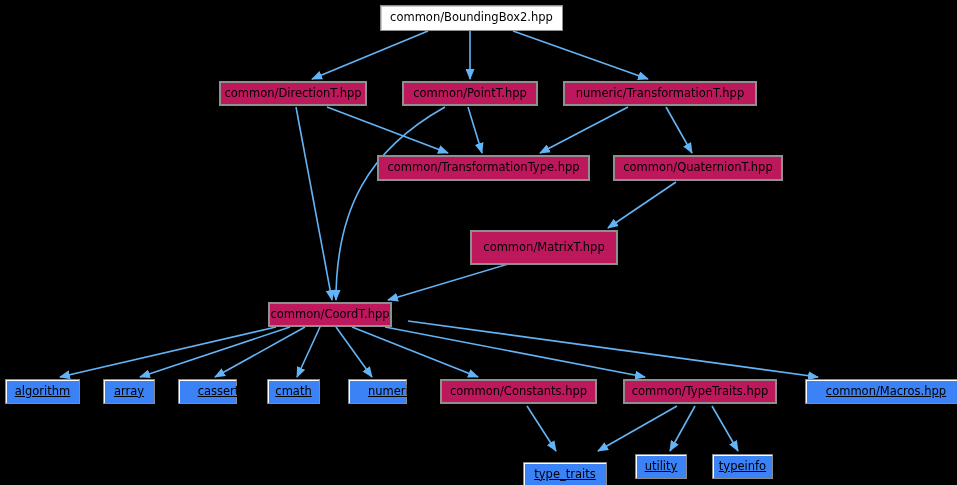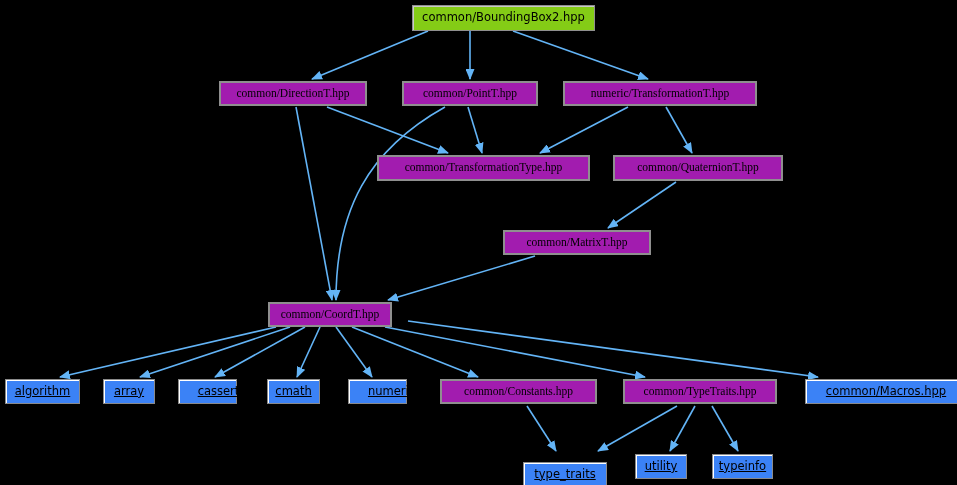--- a/index.html
+++ b/index.html
@@ -26,35 +26,33 @@
     align-items: center;
     justify-content: center;
     box-sizing: border-box;
     font-size: 11.5px;
     line-height: 1;
     color: #000000;
     white-space: nowrap;
     text-align: center;
   }
   .node.internal {
-    background: #a21caf;
+    background: #be185d;
     border: 2px solid #8f8f8f;
-    font-family: Liberation Serif, serif;
   }
   .node.external {
     background: #3b82f6;
     border: 1px solid #8a8a8a;
     box-shadow: inset 1px 1px 0 #ffffff;
     text-decoration: underline;
   }
   .node.main {
-    background: #84cc16;
+    background: #ffffff;
     border: 1px solid #8f8f8f;
     box-shadow: inset 1px 1px 0 #c9c9c9;
-    margin-left: 32px;
   }
   .node[data-interactable="true"] { cursor: pointer; }
 </style>
 </head>
 <body>
 
 <div class="canvas" data-interactable="false">
   <svg class="edge-layer" data-interactable="false" width="957" height="485" viewBox="0 0 957 485">
     <defs>
       <marker id="arrowhead" markerUnits="userSpaceOnUse" markerWidth="11" markerHeight="9" refX="10" refY="4.5" orient="auto">
@@ -99,21 +97,21 @@
       </div>
       <div class="node internal" data-interactable="true" style="left: 563px; top: 81px; width: 194px; height: 25px;">
         <span data-interactable="false">numeric/TransformationT.hpp</span>
       </div>
       <div class="node internal" data-interactable="true" style="left: 377px; top: 155px; width: 213px; height: 26px;">
         <span data-interactable="false">common/TransformationType.hpp</span>
       </div>
       <div class="node internal" data-interactable="true" style="left: 613px; top: 155px; width: 170px; height: 26px;">
         <span data-interactable="false">common/QuaternionT.hpp</span>
       </div>
-      <div class="node internal" data-interactable="true" style="left: 503px; top: 230px; width: 148px; height: 25px;">
+      <div class="node internal" data-interactable="true" style="left: 470px; top: 230px; width: 148px; height: 35px;">
         <span data-interactable="false">common/MatrixT.hpp</span>
       </div>
       <div class="node internal" data-interactable="true" style="left: 268px; top: 302px; width: 124px; height: 25px;">
         <span data-interactable="false">common/CoordT.hpp</span>
       </div>
       <div class="node external" data-interactable="false" style="left: 5px; top: 379px; width: 75px; height: 25px;">
         <span data-interactable="false">algorithm</span>
       </div>
       <div class="node external" data-interactable="false" style="left: 103px; top: 379px; width: 52px; height: 25px;">
         <span data-interactable="false">array</span>

